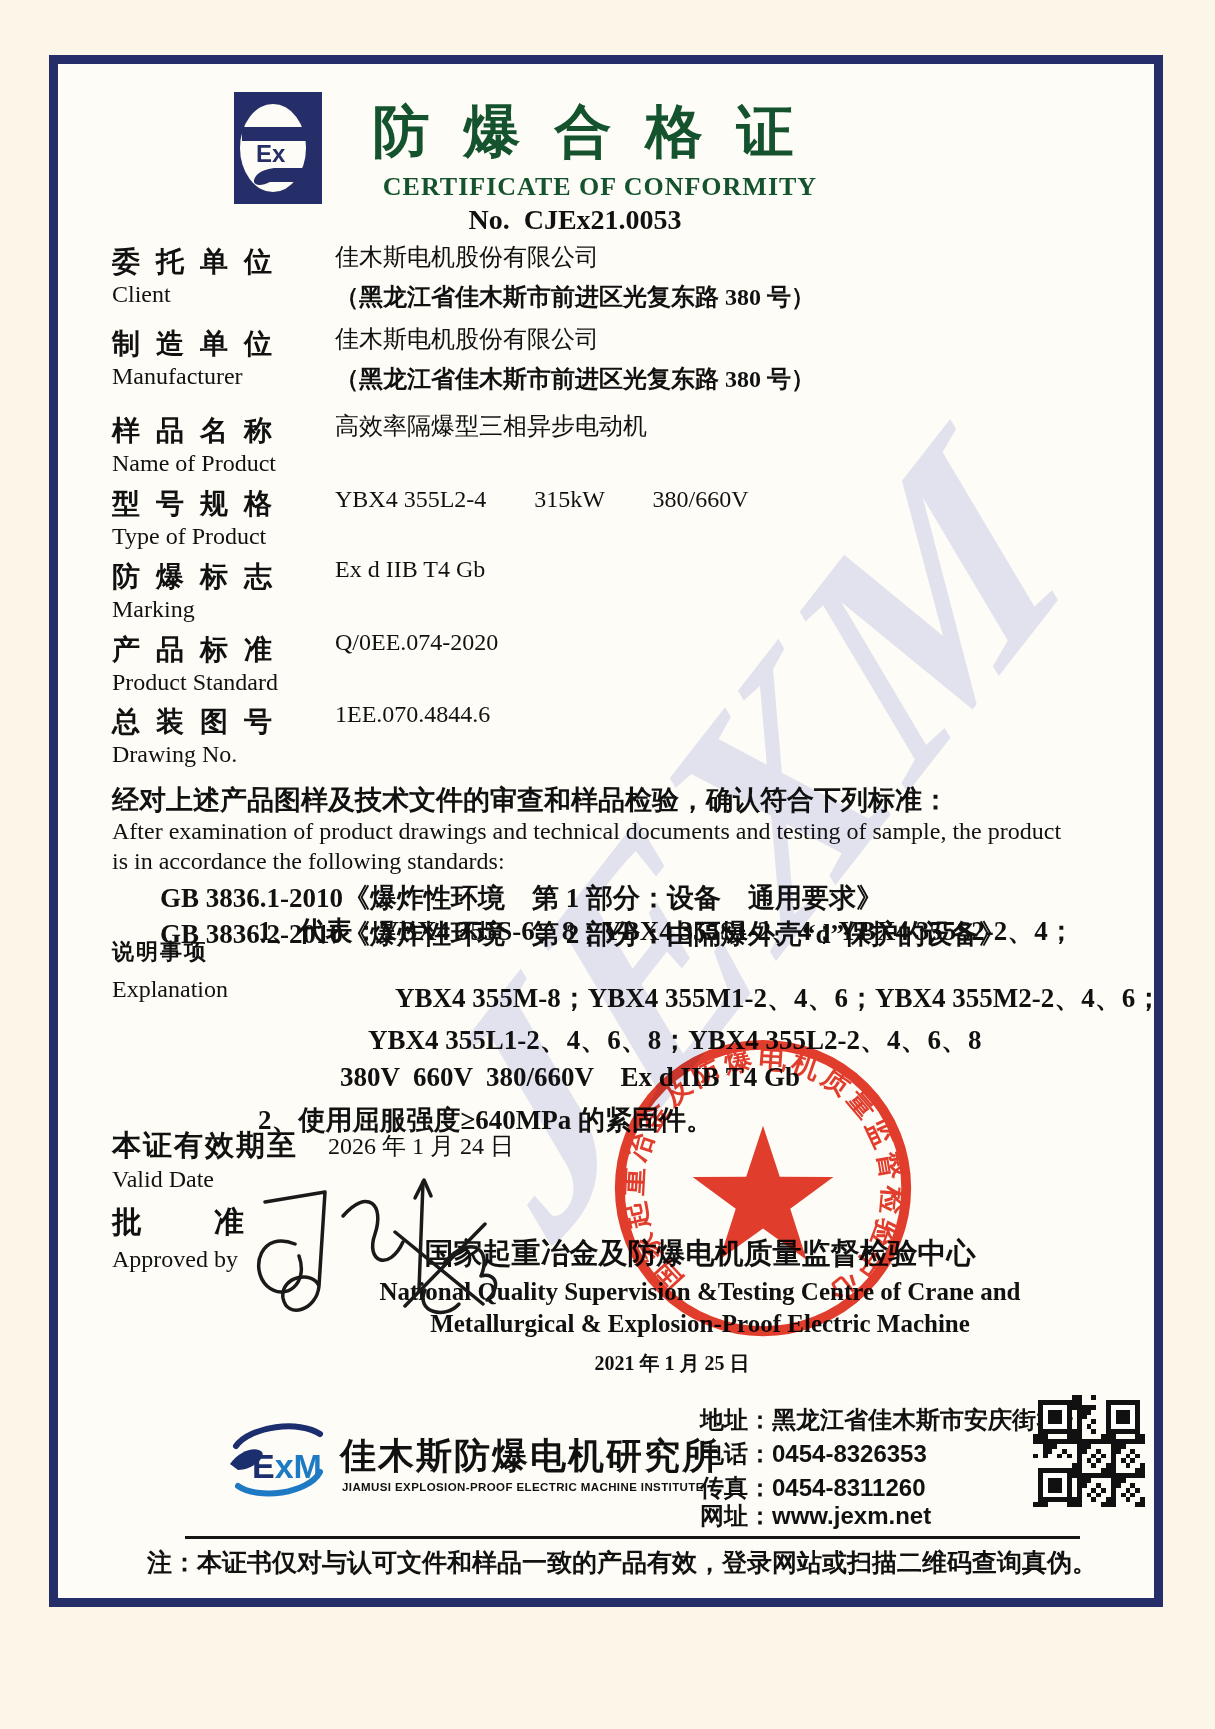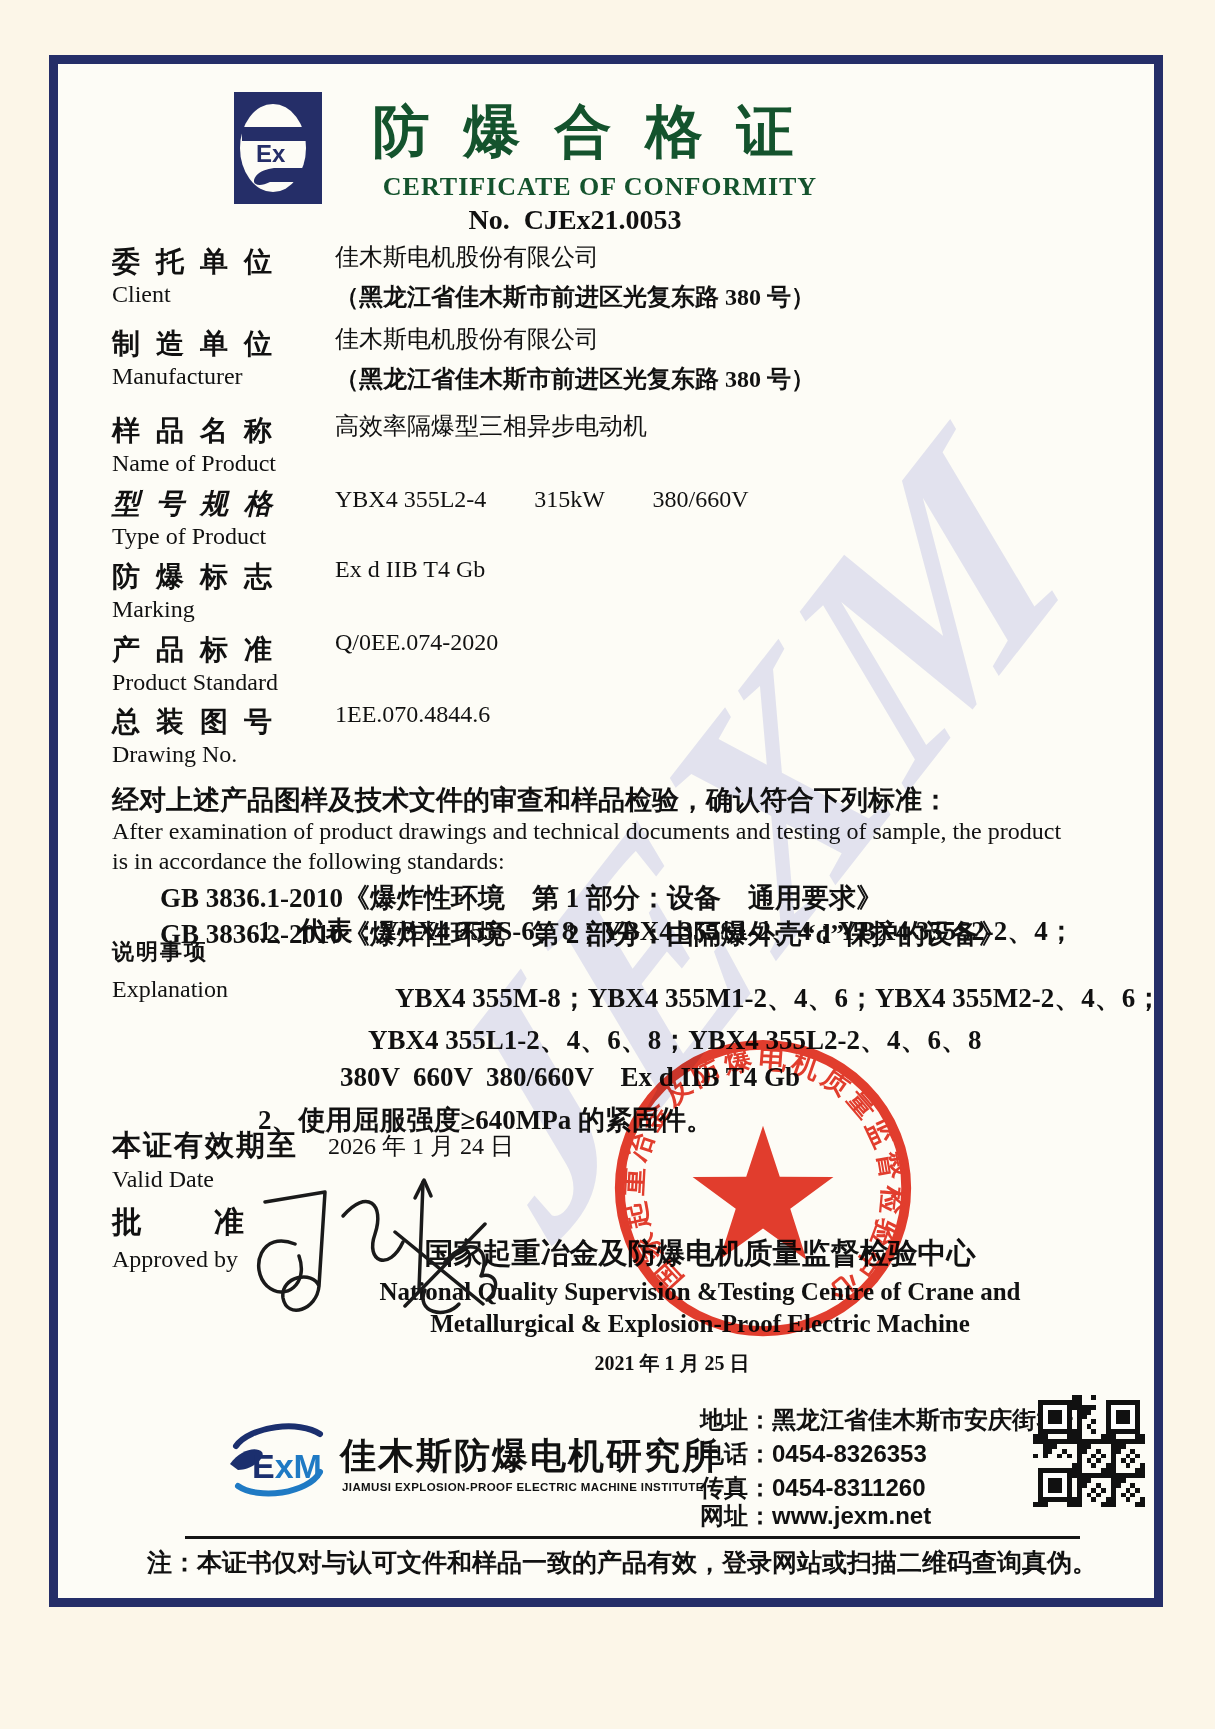--- a/index.html
+++ b/index.html
@@ -58,21 +58,21 @@
 
     <div class="abs cnlabel" style="left:112px;top:325px;">制造单位</div>
     <div class="abs enlabel" style="left:112px;top:363px;">Manufacturer</div>
     <div class="abs val" style="left:335px;top:323px;">佳木斯电机股份有限公司</div>
     <div class="abs notev" style="left:335px;top:363px;">（黑龙江省佳木斯市前进区光复东路 380 号）</div>
 
     <div class="abs cnlabel" style="left:112px;top:412px;">样品名称</div>
     <div class="abs enlabel" style="left:112px;top:450px;">Name of Product</div>
     <div class="abs val" style="left:335px;top:410px;">高效率隔爆型三相异步电动机</div>
 
-    <div class="abs cnlabel" style="left:112px;top:485px;font-style:italic;">型号规格</div>
+    <div class="abs cnlabel" style="left:112px;top:485px;">型号规格</div>
     <div class="abs enlabel" style="left:112px;top:523px;">Type of Product</div>
     <div class="abs val" style="left:335px;top:483px;">YBX4 355L2-4　　315kW　　380/660V</div>
 
     <div class="abs cnlabel" style="left:112px;top:558px;">防爆标志</div>
     <div class="abs enlabel" style="left:112px;top:596px;">Marking</div>
     <div class="abs val" style="left:335px;top:556px;">Ex d IIB T4 Gb</div>
 
     <div class="abs cnlabel" style="left:112px;top:631px;">产品标准</div>
     <div class="abs enlabel" style="left:112px;top:669px;">Product Standard</div>
     <div class="abs val" style="left:335px;top:629px;">Q/0EE.074-2020</div>

